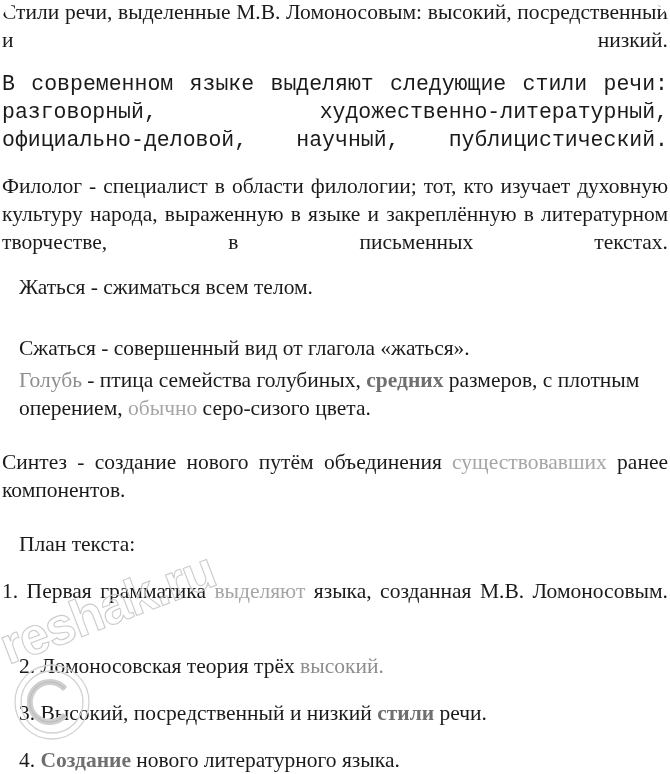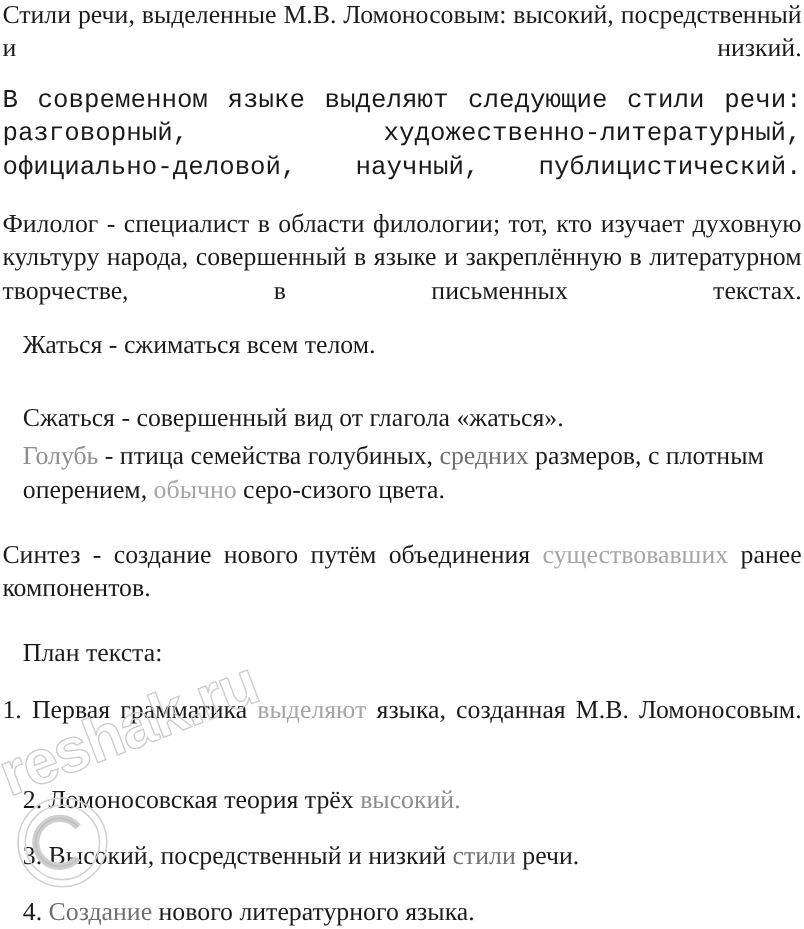--- a/index.html
+++ b/index.html
@@ -12,20 +12,21 @@
     height: 774px;
     overflow: hidden;
     font-family: "Liberation Serif", "DejaVu Serif", serif;
   }
   #page {
     position: relative;
     width: 670px;
     height: 774px;
     background: #ffffff;
     overflow: hidden;
+    border-radius: 27px;
   }
 
   
   #watermark-layer {
     position: absolute;
     left: 0;
     top: 0;
     width: 670px;
     height: 774px;
     pointer-events: none;
@@ -79,21 +80,21 @@
     display: inline-block;
     width: 100%;
   }
   .para.noj {
     text-align: left;
     margin-left: 17px;
   }
   
   .f1 { color: #8d8d8d; }
   .f2 { color: #a5a5a5; text-align: center; }
-  .f3 { color: #6f6f6f; }
+  .f3 { color: #6f6f6f; font-weight: bold; }
 
   
   #p-1 { top: -2px; }
   #p-2 { top: 70px; font-family: Liberation Mono, monospace; }
   #p-3 { top: 172px; }
   #p-4 { top: 273px; }
   #p-5 { top: 334px; font-family: Liberation Serif, serif; }
   #p-6 { top: 366px; }
   #p-7 { top: 448px; }
   #p-8 { top: 530px; }
@@ -106,21 +107,21 @@
 <body>
 
 <div id="page">
 
   <div id="doc-body">
 
     <p class="para force-just" id="p-1">Стили речи, выделенные М.В. Ломоносовым: высокий, посредственный и низкий.</p>
 
     <p class="para force-just" id="p-2">В современном языке выделяют следующие стили речи: разговорный, художественно-литературный, официально-деловой, научный, публицистический.</p>
 
-    <p class="para force-just" id="p-3">Филолог - специалист в области филологии; тот, кто изучает духовную культуру народа, совершенный в языке и закреплённую в литературном творчестве, в письменных текстах.</p>
+    <p class="para force-just" id="p-3">Филолог - специалист в области филологии; тот, кто изучает духовную культуру народа, выраженную в языке и закреплённую в литературном творчестве, в письменных текстах.</p>
 
     <p class="para noj" id="p-4">Жаться - сжиматься всем телом.</p>
 
     <p class="para noj" id="p-5">Сжаться - совершенный вид от глагола «жаться».</p>
 
     <p class="para noj" id="p-6"><span class="f1">Голубь</span> - птица семейства голубиных, <span class="f3">средних</span> размеров, с плотным оперением, <span class="f2">обычно</span> серо-сизого цвета.</p>
 
     <p class="para force-just" id="p-7">Синтез - создание нового путём объединения <span class="f2">существовавших</span> ранее компонентов.</p>
 
     <p class="para noj" id="p-8">План текста:</p>

